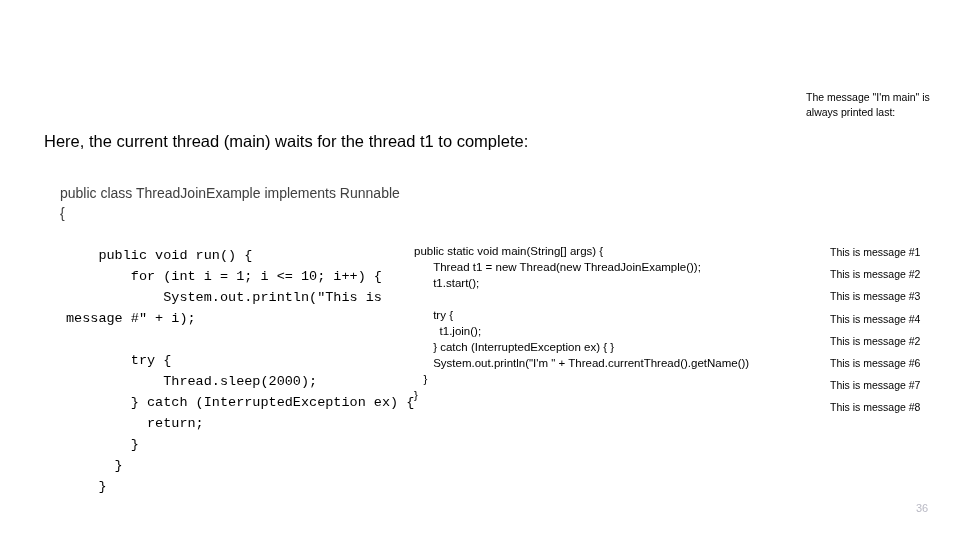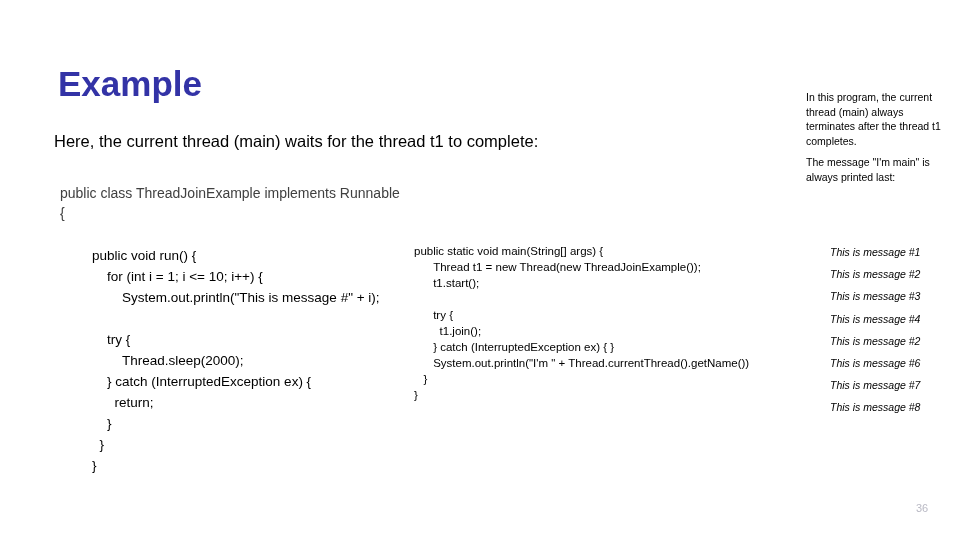--- a/index.html
+++ b/index.html
@@ -33,21 +33,21 @@
     font-size: 35px;
     line-height: 42px;
     color: #3333a6;
     letter-spacing: 0px;
     white-space: nowrap;
   }
 
   
   .subtitle {
     position: absolute;
-    left: 54px;
+    left: 44px;
     top: 130px;
     width: 700px;
     font-size: 16.5px;
     line-height: 22px;
     color: #000000;
     white-space: nowrap;
   }
 
   
   .class-decl {
@@ -63,23 +63,24 @@
   
   .code-col {
     position: absolute;
     font-size: 13.5px;
     line-height: 21px;
     color: #000000;
     white-space: pre-wrap;
     word-break: normal;
   }
   .code-left {
-    left: 77px;
+    left: 66px;
     top: 245px;
     width: 352px;
+    font-family: Liberation Mono, monospace;
   }
   .code-mid {
     left: 414px;
     top: 243px;
     width: 424px;
     font-size: 11.5px;
     line-height: 16px;
   }
 
   
@@ -98,21 +99,20 @@
   .sidebar p:last-child {
     margin-bottom: 0;
   }
 
   
   .messages {
     position: absolute;
     left: 830px;
     top: 245px;
     width: 124px;
-    font-style: italic;
   }
   .msg {
     font-size: 10.5px;
     line-height: 14.6px;
     color: #000000;
     margin-bottom: 7.6px;
   }
   .msg:last-child {
     margin-bottom: 4px;
   }
@@ -126,21 +126,20 @@
     line-height: 13px;
     color: #b9b9c4;
     text-align: right;
   }
 </style>
 </head>
 <body>
 
 <div class="slide">
 
-  <h1 class="slide-title">Example</h1>
 
   <div class="subtitle">Here, the current thread (main) waits for the thread t1 to complete:</div>
 
   <div class="class-decl">public class ThreadJoinExample implements Runnable {</div>
 
   <div class="code-col code-left">    public void run() {
         for (int i = 1; i &lt;= 10; i++) {
             System.out.println("This is message #" + i);
 
         try {
@@ -156,21 +155,20 @@
       t1.start();
 
       try {
         t1.join();
       } catch (InterruptedException ex) { }
       System.out.println("I'm " + Thread.currentThread().getName())
    }
 }</div>
 
   <div class="sidebar">
-    <p>In this program, the current thread (main) always terminates after the thread t1 completes.</p>
     <p>The message "I'm main" is always printed last:</p>
   </div>
 
   <div class="messages">
     <div class="msg">This is message #1</div>
     <div class="msg">This is message #2</div>
     <div class="msg">This is message #3</div>
     <div class="msg">This is message #4</div>
     <div class="msg">This is message #2</div>
     <div class="msg">This is message #6</div>

